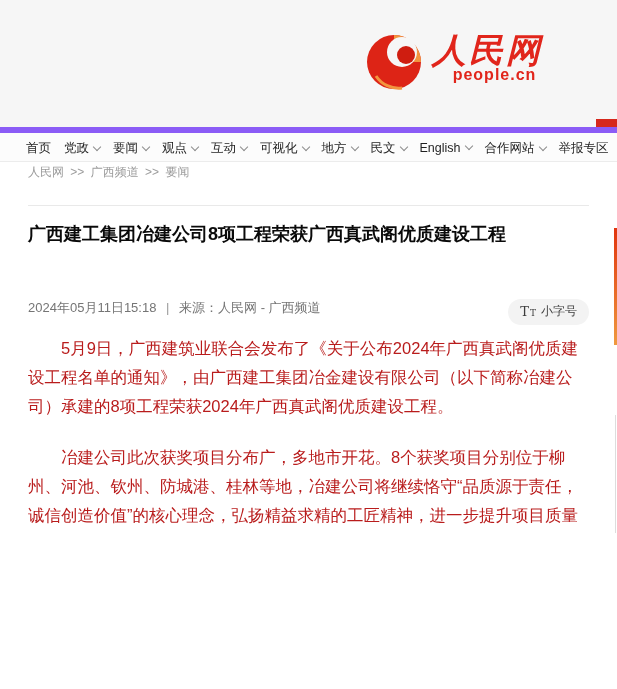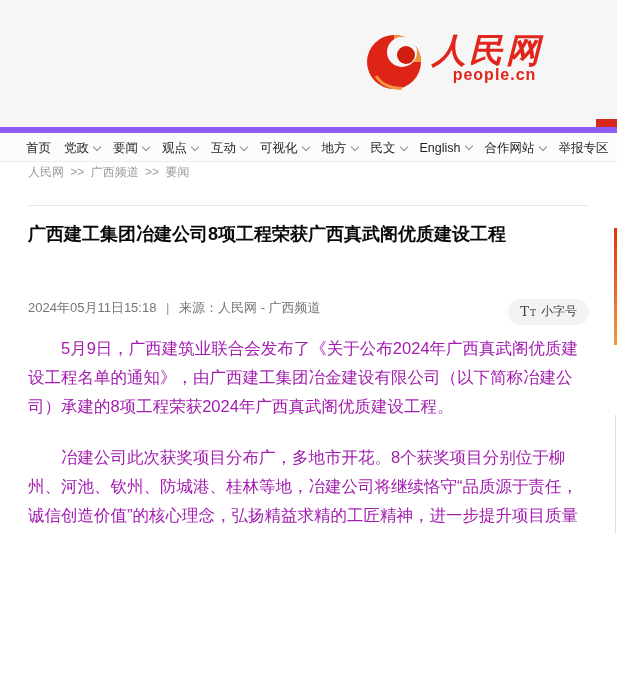--- a/index.html
+++ b/index.html
@@ -35,21 +35,21 @@
     font-size:18px; line-height:37px; font-weight:700; color:#0a0a0a; }
   .meta-row { position:absolute; top:299px; left:28px; width:561px; display:flex; justify-content:space-between; align-items:flex-start; }
   .meta-left { font-size:13px; color:#757575; }
   .meta-divider { margin:0 6px; color:#9a9a9a; }
   .source-link { color:#757575; text-decoration:none; cursor:pointer; }
   .font-size-btn { display:flex; align-items:center; background:#f3f3f3; border:none; border-radius:13px;
     padding:4px 12px 5px 12px; font-size:12px; color:#3c3c3c; cursor:pointer; font-family:inherit; }
   .t-big { font-family:"DejaVu Serif","Liberation Serif",serif; font-size:13px; line-height:1; }
   .t-small { font-family:"DejaVu Serif","Liberation Serif",serif; font-size:9px; line-height:1; margin:3px 5px 0 1px; }
   .article-body { position:absolute; top:334px; left:28px; width:563px; }
-  .article-body p { margin:0 0 22px 0; font-size:16.5px; line-height:29px; color:#a21caf; text-indent:33px; }
+  .article-body p { margin:0 0 22px 0; font-size:16.5px; line-height:29px; color:#b91c1c; text-indent:33px; }
   .editor-note { position:absolute; top:652px; right:30px; font-size:12.5px; color:#8b5cf6; }
   
   .edge-red-tab { position:absolute; right:0; top:119px; width:21px; height:8px; background:#d6281c; }
   .edge-orange  { position:absolute; right:0; top:228px; width:3px; height:117px; background:linear-gradient(180deg,#e1340e,#ef9a3f); }
   .edge-gray    { position:absolute; right:1px; top:415px; width:1px; height:208px; background:#ddd; }
 </style>
 </head>
 <body>
 
 <div class="page">

